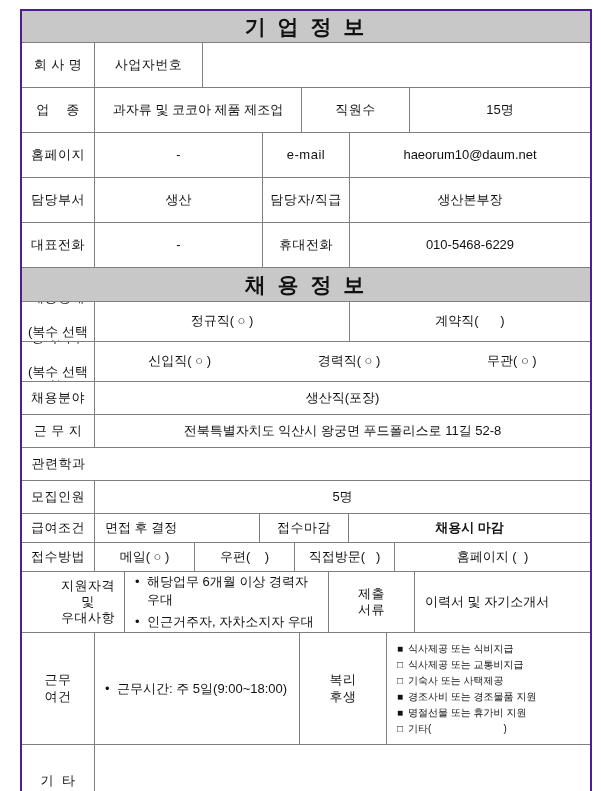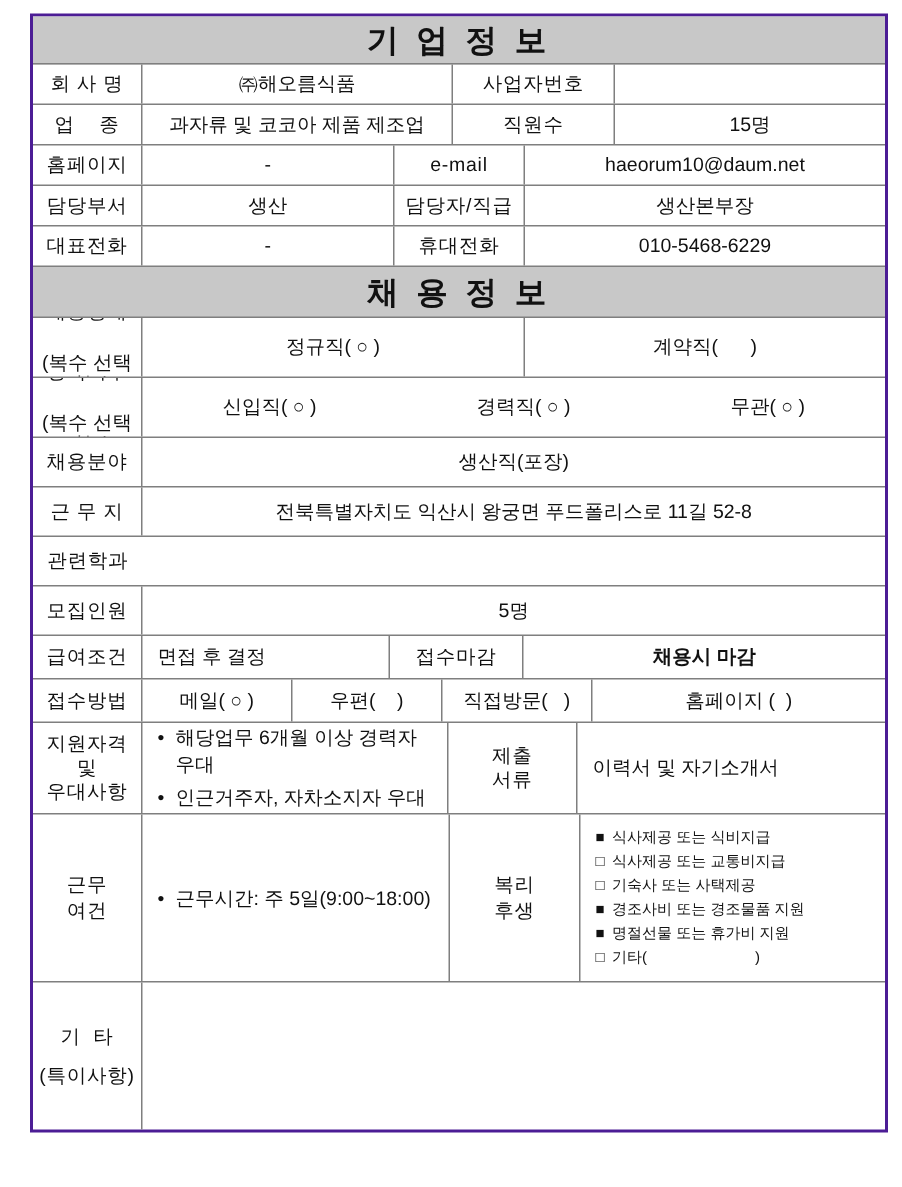--- a/index.html
+++ b/index.html
@@ -23,22 +23,22 @@
   .bold{font-weight:bold;}
   .w73{width:73px;flex:none;}
   .wA1{width:207px;flex:none;} .wA2{width:108px;flex:none;}
   .wB1{width:168px;flex:none;} .wB2{width:87px;flex:none;}
   .wS1{width:165px;flex:none;} .wS2{width:89px;flex:none;}
   .wM{width:100px;flex:none;}
   .wQ1{width:204px;flex:none;} .wQ2{width:86px;flex:none;}
   .wW1{width:205px;flex:none;} .wW2{width:87px;flex:none;}
   .wT1{width:255px;flex:none;}
   .flex1{flex:1;}
-  .h32{height:32px;} .h27{height:27px;} .h34{height:34px;} .h40{height:40px;}
-  .h33{height:33px;} .h29{height:29px;} .h61{height:61px;} .h112{height:112px;} .h98{height:98px;}
+  .h32{height:32px;} .h27{height:45px;} .h34{height:34px;} .h40{height:40px;}
+  .h33{height:33px;} .h29{height:29px;} .h61{height:61px;padding-left:30px;} .h112{height:112px;} .h98{height:98px;}
   .triple{gap:0;} .triple span{display:block;}
   .spread{flex-direction:row;justify-content:space-around;align-items:center;}
   .bullets{align-items:flex-start;justify-content:center;text-align:left;
            padding:4px 6px 4px 10px;gap:5px;}
   .bli{display:flex;line-height:1.35;}
   .bli .bdot{flex:none;width:12px;}
   .checklist{align-items:flex-start;justify-content:center;text-align:left;
              padding-left:10px;font-size:10px;line-height:1.6;gap:0;}
   .ckrow{display:flex;align-items:center;white-space:pre;}
   .ckrow .box{font-size:10px;margin-right:5px;}
@@ -52,23 +52,20 @@
   <div class="doc">
 
     <div class="row sec h32">
       <span>기 업 정 보</span>
     </div>
 
     <div class="row h27">
       <div class="cell lab w73">
           <span>회 사 명</span>
         </div>
-      <div class="cell wA1">
-          <span>㈜해오름식품</span>
-        </div>
       <div class="cell lab wA2">
           <span>사업자번호</span>
         </div>
       <div class="cell flex1">
           <span></span>
         </div>
     </div>
 
     <div class="row h27">
       <div class="cell lab w73">

